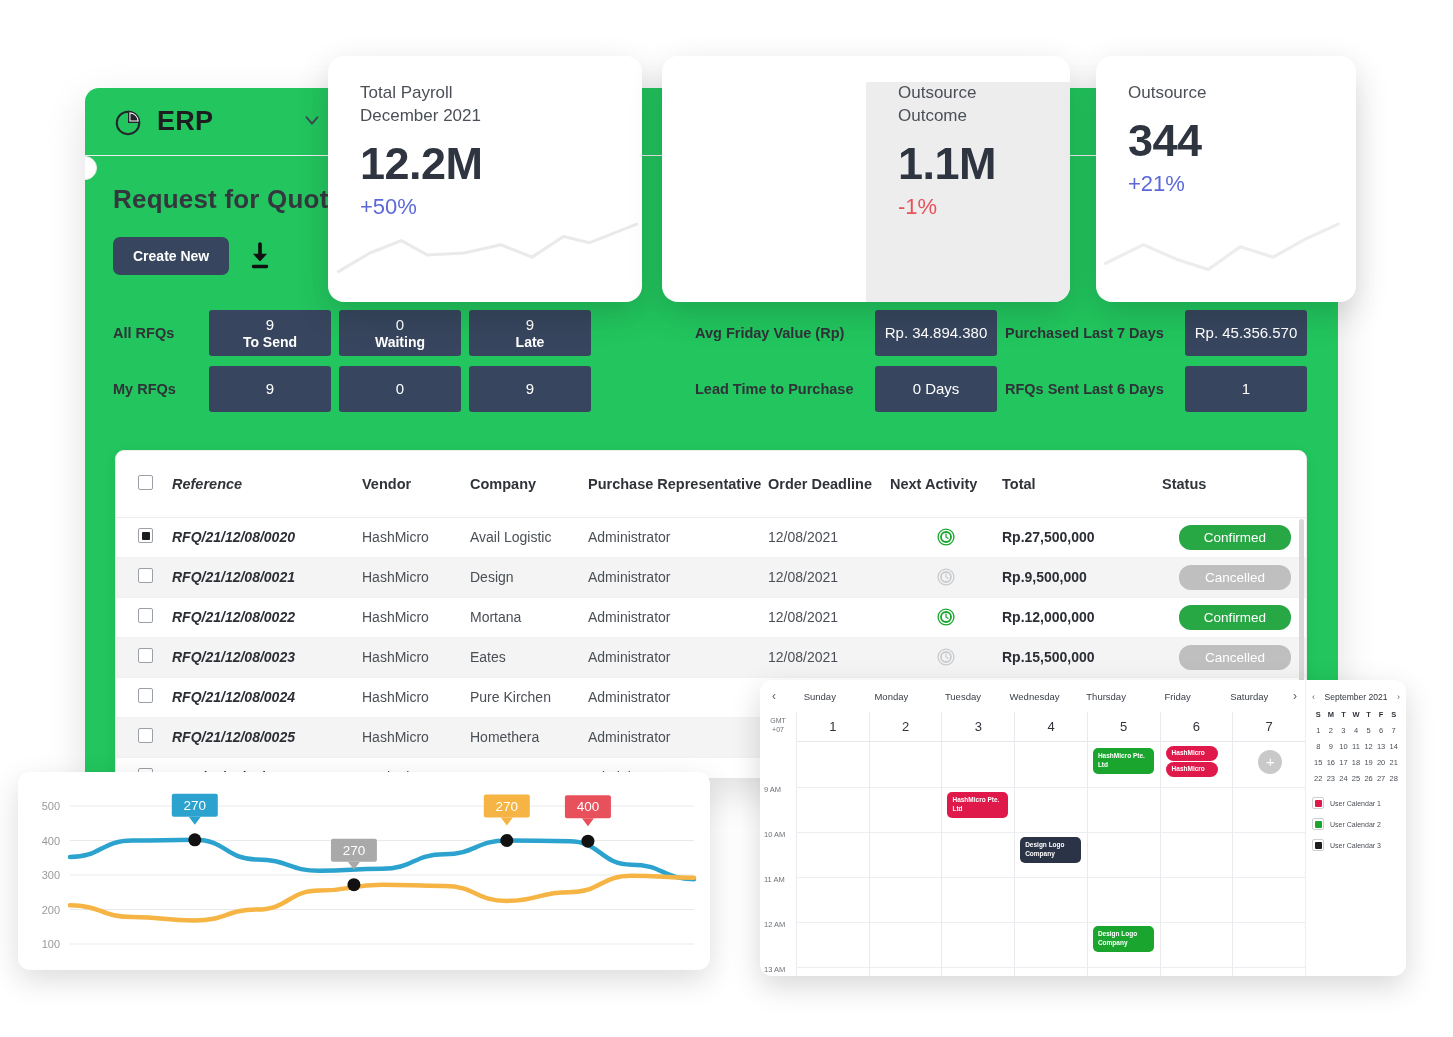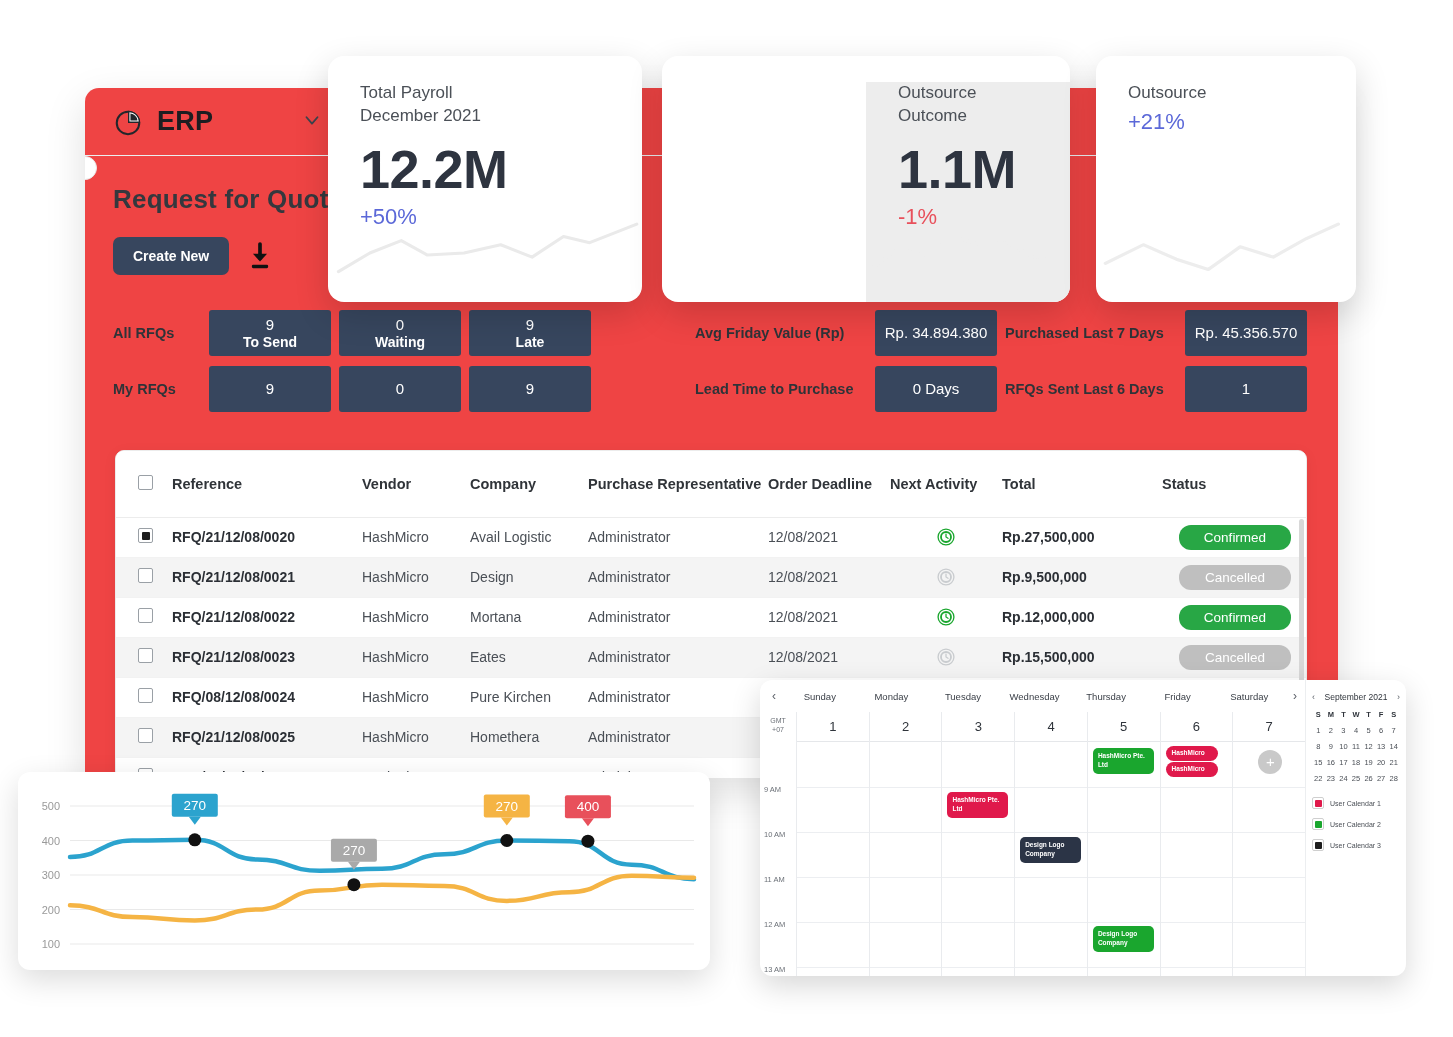--- a/index.html
+++ b/index.html
@@ -32,21 +32,21 @@
   }
   .bg-col .check-ico { position:absolute; left:14px; top:176px; width:32px; height:40px; }
   .bg-col .check-ico .ln { display:flex; align-items:center; margin-bottom:7px; }
   .bg-col .check-ico .tk { font-size:9px; color:#2b2b2b; width:10px; line-height:1; }
   .bg-col .check-ico .bar { width:14px; height:2.5px; background:#3a3a3a; margin-left:2px; }
 
   
   .erp-window {
     position: absolute; left: 85px; top: 88px;
     width: 1253px; height: 690px;
-    background: #ef4444;
+    background: #22c55e;
     border-radius: 14px 14px 0 0;
     box-shadow: 0 14px 40px rgba(0,0,0,0.13);
     overflow: hidden;
   }
   .erp-topbar {
     height: 68px; display: flex; align-items: center;
     padding: 0 28px; border-bottom: 1px solid #eceef0;
     position: relative;
   }
   .erp-brand { display: flex; align-items: center; gap: 14px; }
@@ -106,21 +106,21 @@
     font-size: 14.5px; font-weight: bold; color: #303439;
     text-align: left; padding: 22px 0; height: 66px;
     border-bottom: 1px solid #ececec; background:#fff;
   }
   table.rfq td {
     font-size: 14px; color: #4a4f56; padding: 0; height: 40px;
     border-bottom: 1px solid #f2f2f2;
   }
   table.rfq tbody tr:nth-child(even) { background: #f4f4f4; }
   .c-chk { width: 56px; padding-left: 22px !important; }
-  .c-ref { width: 190px; }
+  .c-ref { width: 190px; font-style: italic; }
   .c-ven { width: 108px; }
   .c-com { width: 118px; }
   .c-rep { width: 180px; }
   .c-dea { width: 122px; }
   .c-act { width: 112px; text-align: center; }
   .c-tot { width: 160px; }
   .c-sta { width: 146px; text-align: center; margin-left: 32px; }
   .ref { font-weight: bold; color: #2b2f35; }
   .tot { font-weight: bold; color: #2b2f35; }
   .box-chk {
@@ -153,21 +153,21 @@
   .kpi-2 { left: 662px; top: 56px; width: 408px; height: 246px; }
   .kpi-3 { left: 1096px; top: 56px; width: 260px; height: 246px; }
   .kpi-pane { padding: 26px 0 0 32px; position: relative; height: 100%; }
   .kpi-2 .split { display:flex; height:100%; }
   .kpi-2 .split > div { flex:1; position:relative; }
   .kpi-2 .divider {
     position:absolute; left:50%; top:26px; bottom:34px;
     width:1px; background:#ededed; flex: none;
   }
   .kpi-label { font-size: 17px; color: #4b5057; line-height: 1.35; font-weight: normal; }
-  .kpi-value { font-size: 54px; font-weight: bold; color: #2e3440; margin-top: 10px; letter-spacing: -.5px; }
+  .kpi-value { font-size: 45px; font-weight: bold; color: #2e3440; margin-top: 10px; letter-spacing: -.5px; }
   .kpi-delta { font-size: 22px; margin-top: 4px; }
   .delta-up { color: #5b68d8; }
   .delta-down { color: #e8505b; }
   .spark { position:absolute; left: 0px; bottom: 18px; width: 100%; height: 62px; }
 
   
   .chart-card {
     position:absolute; left: 18px; top: 772px;
     width: 692px; height: 198px;
     background:#fff; border-radius: 12px;
@@ -420,21 +420,21 @@
               <td class="c-act"><svg class="clock" viewBox="0 0 24 24">
                   <circle cx="12" cy="12" r="9.5" fill="none" stroke="#c9cccf" stroke-width="1.6"></circle>
                   <circle cx="12" cy="12" r="6" fill="none" stroke="#c9cccf" stroke-width="2.2"></circle>
                   <path d="M12 8.4 L12 12 L14.4 13.6" stroke="#c9cccf" stroke-width="1.5" fill="none" stroke-linecap="round"></path>
                 </svg></td>
               <td class="c-tot"><span class="tot">Rp.15,500,000</span></td>
               <td class="c-sta"><span class="badge cancelled">Cancelled</span></td>
             </tr>
             <tr>
               <td class="c-chk"><span class="box-chk"></span></td>
-              <td class="c-ref"><span class="ref">RFQ/08/12/08/0024</span></td>
+              <td class="c-ref"><span class="ref">RFQ/21/12/08/0024</span></td>
               <td class="c-ven">HashMicro</td>
               <td class="c-com">Pure Kirchen</td>
               <td class="c-rep">Administrator</td>
               <td class="c-dea"></td>
               <td class="c-act"></td>
               <td class="c-tot"><span class="tot"></span></td>
               <td class="c-sta"></td>
             </tr>
             <tr>
               <td class="c-chk"><span class="box-chk"></span></td>
@@ -495,20 +495,21 @@
         </div>
       </div>
     </div>
   </div>
 
   <div class="kpi kpi-3">
     <div class="kpi-pane">
       <div class="kpi-label">
         <span>Outsource</span>
       </div>
+      <div class="kpi-value">344</div>
       <div class="kpi-delta delta-up">+21%</div>
       <svg class="spark" viewBox="0 0 220 60" preserveAspectRatio="none">
         <polyline points="8,40 40,22 68,36 95,46 122,24 150,34 178,16 205,2" fill="none" stroke="#ededed" stroke-width="3" stroke-linejoin="round" stroke-linecap="round"></polyline>
       </svg>
     </div>
   </div>
 
   <div class="chart-card">
     <svg id="linechart" width="692" height="198" viewBox="0 0 692 198">
         <line x1="52" y1="172" x2="676" y2="172" stroke="#e9e9e9" stroke-width="1"></line>

